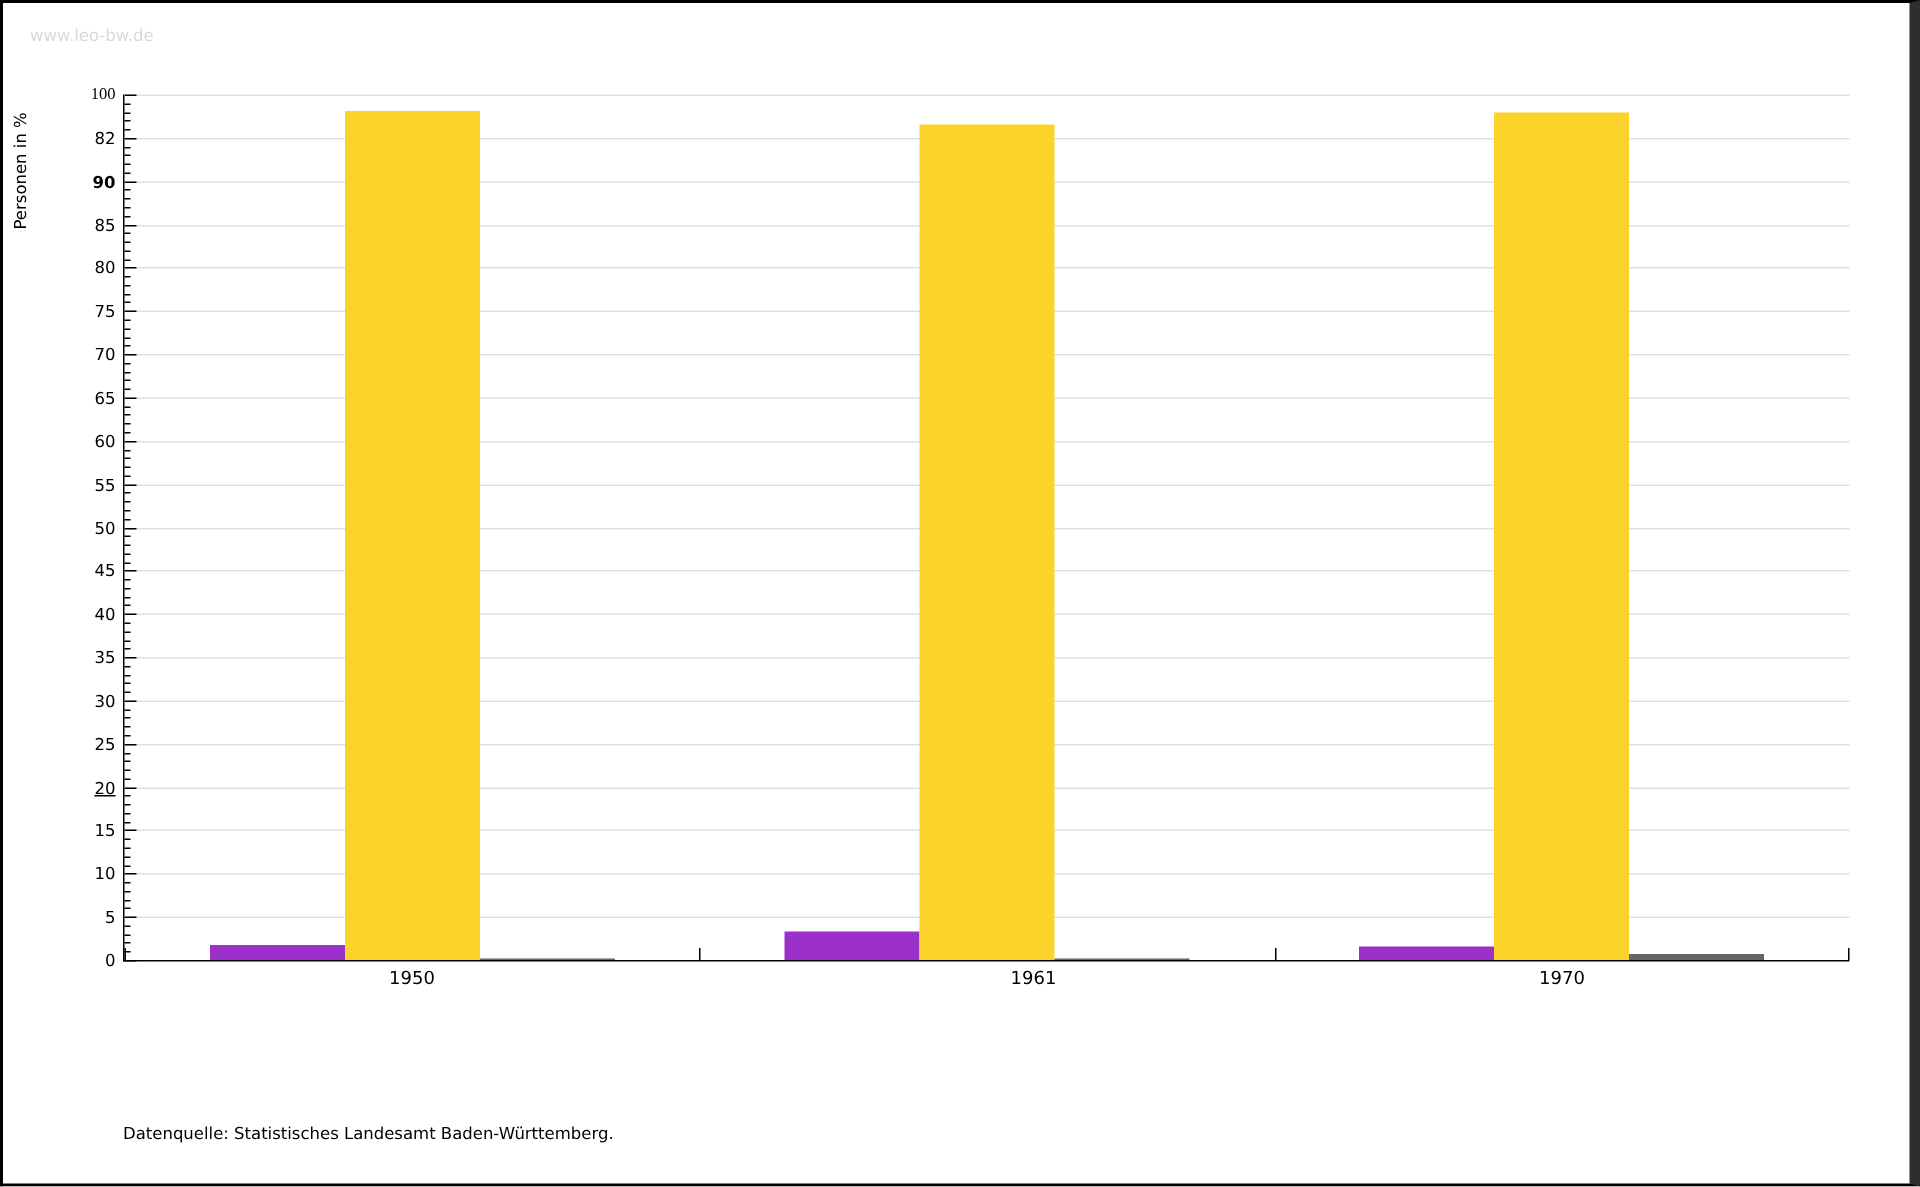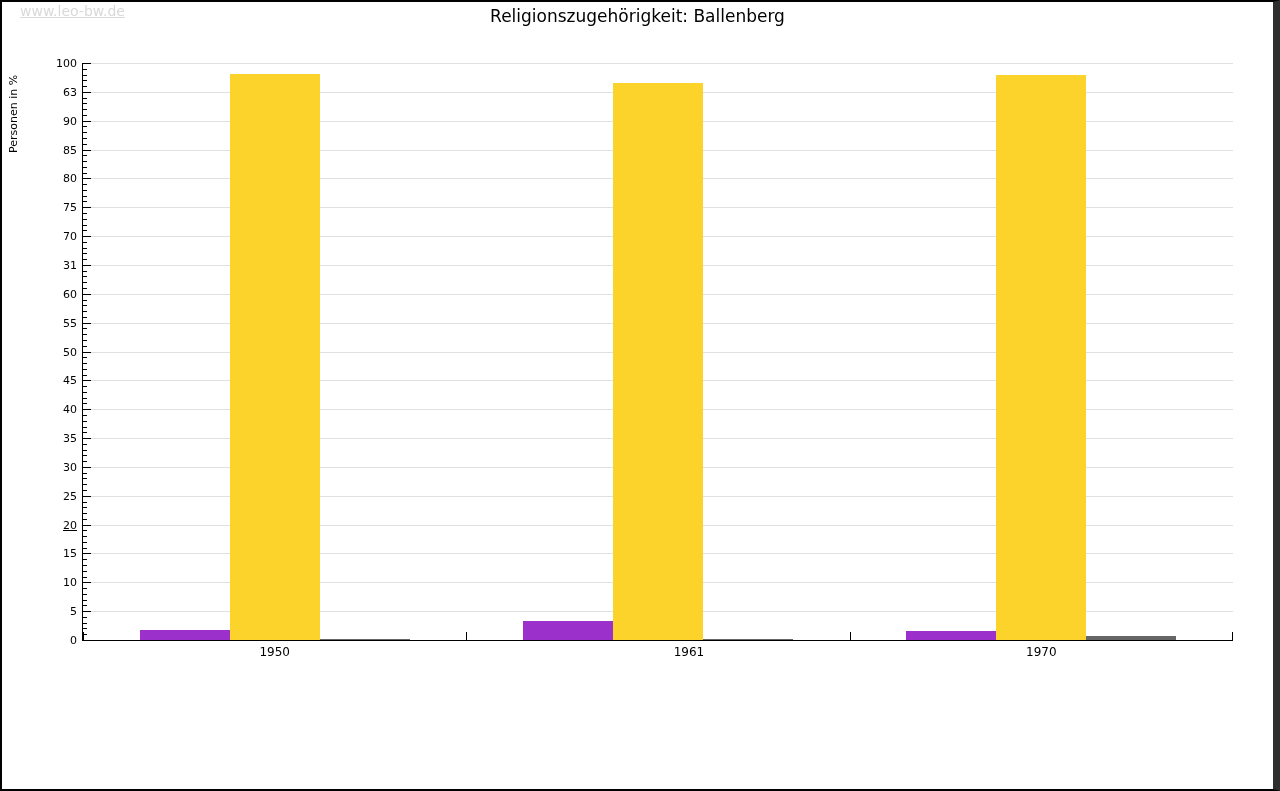--- a/index.html
+++ b/index.html
@@ -3,21 +3,21 @@
 <meta charset="utf-8">
 <style>
   html,body{margin:0;padding:0;background:#fff;}
   body{font-family:"DejaVu Sans","Liberation Sans",sans-serif;}
   .frame{
     position:relative;width:1280px;height:791px;background:#fff;overflow:hidden;
     box-sizing:border-box;
     border-top:2px solid #000;border-left:2px solid #000;border-bottom:2px solid #000;
     border-right:7px solid #2e2e2e;
   }
-  .watermark{position:absolute;left:18px;top:1px;font-size:14px;color:#d9d9d9;text-decoration:underline;}
+  .watermark{position:absolute;left:18px;top:15px;font-size:11px;color:#d9d9d9;}
   .title{position:absolute;left:0;top:4px;width:100%;text-align:center;font-size:17px;color:#000;}
   .ylab{position:absolute;top:151px;left:5px;transform-origin:0 0;transform:rotate(-90deg);
         font-size:11px;color:#000;white-space:nowrap;}
   .plot{position:absolute;left:80px;top:61px;width:1150px;height:577px;
         border-left:1px solid #000;border-bottom:1px solid #000;box-sizing:content-box;}
   .grid{position:absolute;left:0;width:100%;height:1px;background:#e0e0e0;}
   .ytick{position:absolute;left:0;height:1px;background:#000;}
   .ylbl{position:absolute;width:34px;text-align:right;font-size:11px;color:#000;
         transform:translateY(-6px);}
   .xtick{position:absolute;bottom:0;width:1px;height:8px;background:#000;}
@@ -29,21 +29,20 @@
   .leg-item{display:flex;align-items:center;gap:9px;font-size:12px;color:#000;white-space:nowrap;}
   .swatch{width:11px;height:11px;border:1px solid #000;display:inline-block;}
   .notes{position:absolute;left:80px;top:709px;font-size:11px;color:#000;line-height:13.5px;}
   .source{position:absolute;left:80px;top:747px;font-size:11px;color:#000;}
 </style>
 </head>
 <body>
 
 <div class="frame">
   <div class="watermark">www.leo-bw.de</div>
-  <div class="title">Religionszugehörigkeit: Ballenberg</div>
   <div class="ylab">Personen in %</div>
 
   <div class="plot">
       <div class="grid" style="top: 548.15px;"></div>
       <div class="grid" style="top: 519.3px;"></div>
       <div class="grid" style="top: 490.45px;"></div>
       <div class="grid" style="top: 461.6px;"></div>
       <div class="grid" style="top: 432.75px;"></div>
       <div class="grid" style="top: 403.9px;"></div>
       <div class="grid" style="top: 375.05px;"></div>
@@ -132,21 +131,21 @@
       <div class="ytick" style="top: 248.11px; width: 4px;"></div>
       <div class="ytick" style="top: 242.34px; width: 4px;"></div>
       <div class="ytick" style="top: 236.57px; width: 4px;"></div>
       <div class="ytick" style="top: 230.8px; width: 8px;"></div>
       <div class="ylbl" style="left: -40px; top: 230.8px;">60</div>
       <div class="ytick" style="top: 225.03px; width: 4px;"></div>
       <div class="ytick" style="top: 219.26px; width: 4px;"></div>
       <div class="ytick" style="top: 213.49px; width: 4px;"></div>
       <div class="ytick" style="top: 207.72px; width: 4px;"></div>
       <div class="ytick" style="top: 201.95px; width: 8px;"></div>
-      <div class="ylbl" style="left: -40px; top: 201.95px;">31</div>
+      <div class="ylbl" style="left: -40px; top: 201.95px;">65</div>
       <div class="ytick" style="top: 196.18px; width: 4px;"></div>
       <div class="ytick" style="top: 190.41px; width: 4px;"></div>
       <div class="ytick" style="top: 184.64px; width: 4px;"></div>
       <div class="ytick" style="top: 178.87px; width: 4px;"></div>
       <div class="ytick" style="top: 173.1px; width: 8px;"></div>
       <div class="ylbl" style="left: -40px; top: 173.1px;">70</div>
       <div class="ytick" style="top: 167.33px; width: 4px;"></div>
       <div class="ytick" style="top: 161.56px; width: 4px;"></div>
       <div class="ytick" style="top: 155.79px; width: 4px;"></div>
       <div class="ytick" style="top: 150.02px; width: 4px;"></div>
@@ -162,33 +161,33 @@
       <div class="ytick" style="top: 103.86px; width: 4px;"></div>
       <div class="ytick" style="top: 98.09px; width: 4px;"></div>
       <div class="ytick" style="top: 92.32px; width: 4px;"></div>
       <div class="ytick" style="top: 86.55px; width: 8px;"></div>
       <div class="ylbl" style="left: -40px; top: 86.55px;">85</div>
       <div class="ytick" style="top: 80.78px; width: 4px;"></div>
       <div class="ytick" style="top: 75.01px; width: 4px;"></div>
       <div class="ytick" style="top: 69.24px; width: 4px;"></div>
       <div class="ytick" style="top: 63.47px; width: 4px;"></div>
       <div class="ytick" style="top: 57.7px; width: 8px;"></div>
-      <div class="ylbl" style="left: -40px; top: 57.7px;">90</div>
+      <div class="ylbl" style="left: -40px; top: 57.7px; font-weight: bold;">90</div>
       <div class="ytick" style="top: 51.93px; width: 4px;"></div>
       <div class="ytick" style="top: 46.16px; width: 4px;"></div>
       <div class="ytick" style="top: 40.39px; width: 4px;"></div>
       <div class="ytick" style="top: 34.62px; width: 4px;"></div>
       <div class="ytick" style="top: 28.85px; width: 8px;"></div>
-      <div class="ylbl" style="left: -40px; top: 28.85px;">63</div>
+      <div class="ylbl" style="left: -40px; top: 28.85px;">82</div>
       <div class="ytick" style="top: 23.08px; width: 4px;"></div>
       <div class="ytick" style="top: 17.31px; width: 4px;"></div>
       <div class="ytick" style="top: 11.54px; width: 4px;"></div>
       <div class="ytick" style="top: 5.77px; width: 4px;"></div>
       <div class="ytick" style="top: 0px; width: 8px;"></div>
-      <div class="ylbl" style="left: -40px; top: 0px;">100</div>
+      <div class="ylbl" style="left: -40px; top: 0px; font-family: Liberation Serif, serif;">100</div>
       <div class="xtick" style="left: 0px;"></div>
       <div class="xtick" style="left: 383.333px;"></div>
       <div class="xtick" style="left: 766.667px;"></div>
       <div class="xtick" style="left: 1149px;"></div>
       <div class="bar" style="left: 56.6667px; width: 90px; height: 10.386px; background: rgb(155, 48, 202);"></div>
       <div class="bar" style="left: 146.667px; width: 90px; height: 566.037px; background: rgb(252, 211, 43);"></div>
       <div class="bar" style="left: 236.667px; width: 90px; height: 1.154px; background: rgb(102, 102, 102);"></div>
       <div class="xlbl" style="left: 191.667px;">1950</div>
       <div class="bar" style="left: 440px; width: 90px; height: 19.041px; background: rgb(155, 48, 202);"></div>
       <div class="bar" style="left: 530px; width: 90px; height: 557.382px; background: rgb(252, 211, 43);"></div>
@@ -196,13 +195,14 @@
       <div class="xlbl" style="left: 606px;">1961</div>
       <div class="bar" style="left: 823.333px; width: 90px; height: 8.655px; background: rgb(155, 48, 202);"></div>
       <div class="bar" style="left: 913.333px; width: 90px; height: 564.883px; background: rgb(252, 211, 43);"></div>
       <div class="bar" style="left: 1003.33px; width: 90px; height: 4.039px; background: rgb(102, 102, 102);"></div>
       <div class="xlbl" style="left: 958.333px;">1970</div>
     </div>
 
 
   <div class="notes">
   </div>
+  <div class="source">Datenquelle: Statistisches Landesamt Baden-Württemberg.</div>
 </div>
 
 </body></html>

